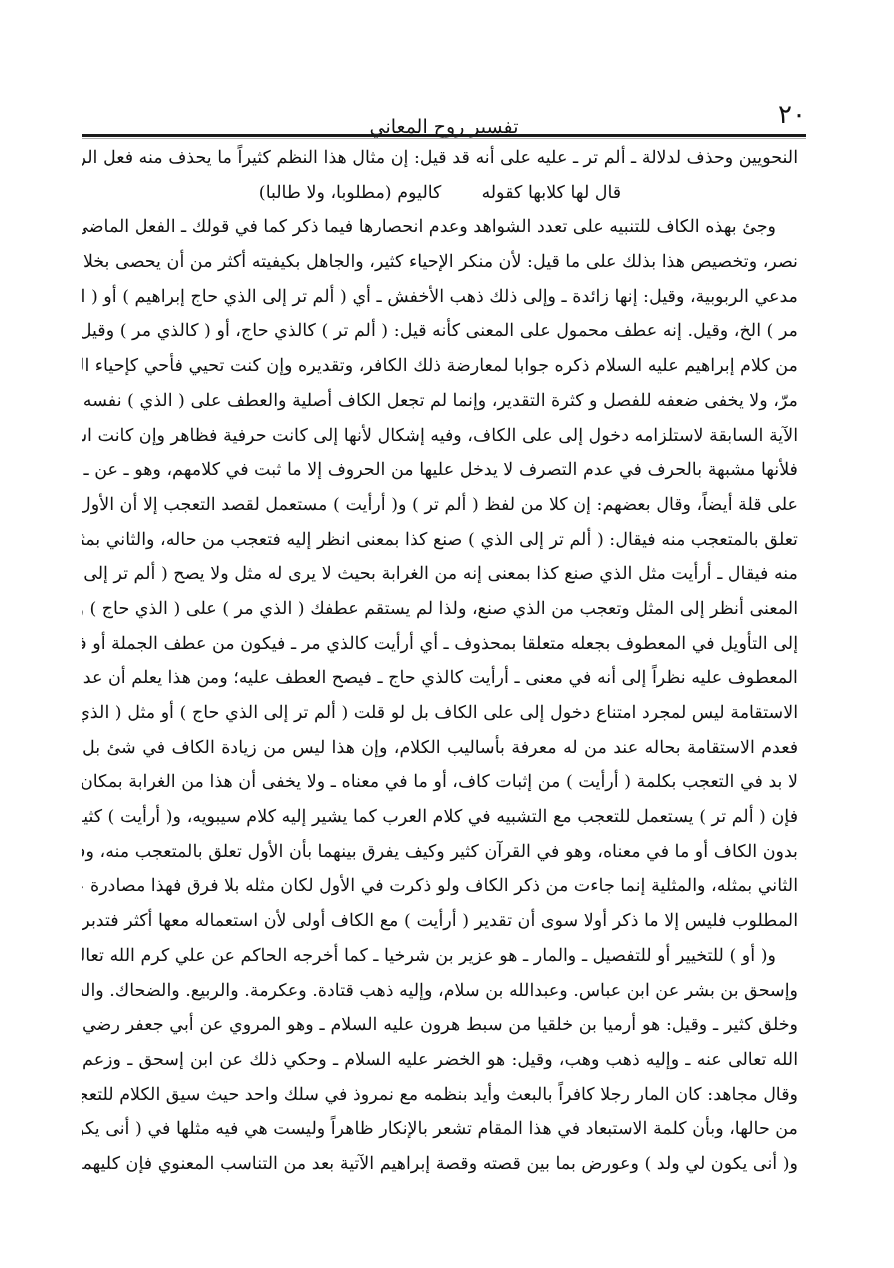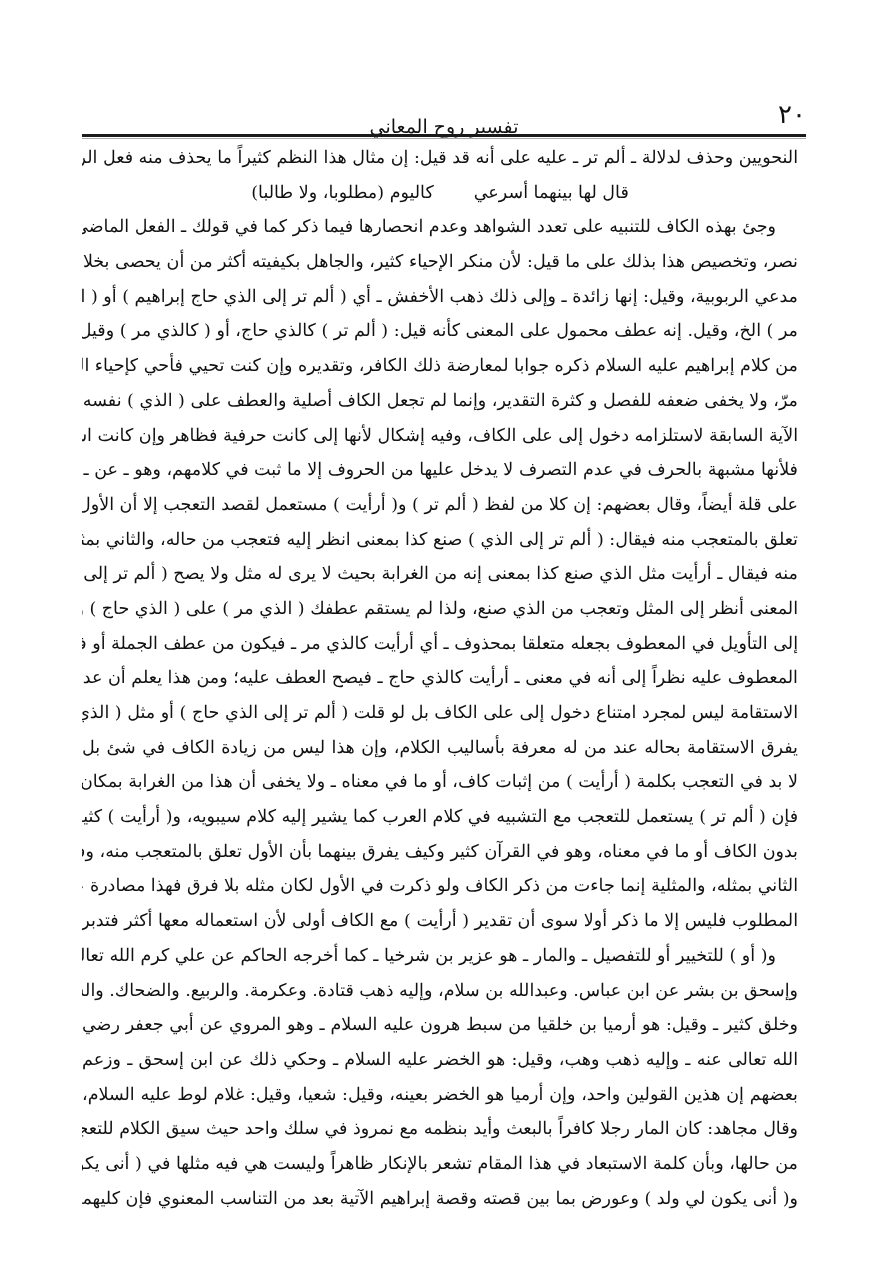--- a/index.html
+++ b/index.html
@@ -105,46 +105,45 @@
   <div class="running-head">
     <span class="page-number">٢٠</span>
     <div class="book-title">تفسير روح المعاني</div>
   </div>
   <div class="head-rule"></div>
   <div class="head-rule-thin"></div>
 
   <div class="text-block" id="text-block">
       <div class="line">النحويين وحذف لدلالة ـ ألم تر ـ عليه على أنه قد قيل: إن مثال هذا النظم كثيراً ما يحذف منه فعل الرؤية كقوله:</div>
       <div class="line poem">
-        <span class="poem-hemistich">قال لها بينهما أسرعي</span>
+        <span class="poem-hemistich">قال لها كلابها كقوله</span>
         <span class="poem-hemistich">كاليوم (مطلوبا، ولا طالبا)</span>
       </div>
       <div class="line indent">وجئ بهذه الكاف للتنبيه على تعدد الشواهد وعدم انحصارها فيما ذكر كما في قولك ـ الفعل الماضي ـ مثل:</div>
       <div class="line">نصر، وتخصيص هذا بذلك على ما قيل: لأن منكر الإحياء كثير، والجاهل بكيفيته أكثر من أن يحصى بخلاف</div>
       <div class="line">مدعي الربوبية، وقيل: إنها زائدة ـ وإلى ذلك ذهب الأخفش ـ أي ( ألم تر إلى الذي حاج إبراهيم ) أو ( الذي</div>
       <div class="line">مر ) الخ، وقيل. إنه عطف محمول على المعنى كأنه قيل: ( ألم تر ) كالذي حاج، أو ( كالذي مر ) وقيل: إنه</div>
       <div class="line">من كلام إبراهيم عليه السلام ذكره جوابا لمعارضة ذلك الكافر، وتقديره وإن كنت تحيي فأحي كإحياء الذي</div>
       <div class="line">مرّ، ولا يخفى ضعفه للفصل و كثرة التقدير، وإنما لم تجعل الكاف أصلية والعطف على ( الذي ) نفسه في</div>
       <div class="line">الآية السابقة لاستلزامه دخول إلى على الكاف، وفيه إشكال لأنها إلى كانت حرفية فظاهر وإن كانت اسمية</div>
       <div class="line">فلأنها مشبهة بالحرف في عدم التصرف لا يدخل عليها من الحروف إلا ما ثبت في كلامهم، وهو ـ عن ـ وذلك</div>
       <div class="line">على قلة أيضاً، وقال بعضهم: إن كلا من لفظ ( ألم تر ) و( أرأيت ) مستعمل لقصد التعجب إلا أن الأول</div>
       <div class="line">تعلق بالمتعجب منه فيقال: ( ألم تر إلى الذي ) صنع كذا بمعنى انظر إليه فتعجب من حاله، والثاني بمثل المتعجب</div>
       <div class="line">منه فيقال ـ أرأيت مثل الذي صنع كذا بمعنى إنه من الغرابة بحيث لا يرى له مثل ولا يصح ( ألم تر إلى ) مثله إذ يكون</div>
       <div class="line">المعنى أنظر إلى المثل وتعجب من الذي صنع، ولذا لم يستقم عطفك ( الذي مر ) على ( الذي حاج ) ويحتاج</div>
       <div class="line">إلى التأويل في المعطوف بجعله متعلقا بمحذوف ـ أي أرأيت كالذي مر ـ فيكون من عطف الجملة أو في</div>
       <div class="line">المعطوف عليه نظراً إلى أنه في معنى ـ أرأيت كالذي حاج ـ فيصح العطف عليه؛ ومن هذا يعلم أن عدم</div>
       <div class="line">الاستقامة ليس لمجرد امتناع دخول إلى على الكاف بل لو قلت ( ألم تر إلى الذي حاج ) أو مثل ( الذي مر )</div>
-      <div class="line">يفرق الاستقامة بحاله عند من له معرفة بأساليب الكلام، وإن هذا ليس من زيادة الكاف في شئ بل</div>
+      <div class="line">فعدم الاستقامة بحاله عند من له معرفة بأساليب الكلام، وإن هذا ليس من زيادة الكاف في شئ بل</div>
       <div class="line">لا بد في التعجب بكلمة ( أرأيت ) من إثبات كاف، أو ما في معناه ـ ولا يخفى أن هذا من الغرابة بمكان ـ</div>
       <div class="line">فإن ( ألم تر ) يستعمل للتعجب مع التشبيه في كلام العرب كما يشير إليه كلام سيبويه، و( أرأيت ) كثيراً ما يستعمل</div>
       <div class="line">بدون الكاف أو ما في معناه، وهو في القرآن كثير وكيف يفرق بينهما بأن الأول تعلق بالمتعجب منه، وفي</div>
       <div class="line">الثاني بمثله، والمثلية إنما جاءت من ذكر الكاف ولو ذكرت في الأول لكان مثله بلا فرق فهذا مصادرة على</div>
       <div class="line">المطلوب فليس إلا ما ذكر أولا سوى أن تقدير ( أرأيت ) مع الكاف أولى لأن استعماله معها أكثر فتدبر ٭</div>
       <div class="line indent">و( أو ) للتخيير أو للتفصيل ـ والمار ـ هو عزير بن شرخيا ـ كما أخرجه الحاكم عن علي كرم الله تعالى وجهه.</div>
       <div class="line">وإسحق بن بشر عن ابن عباس. وعبدالله بن سلام، وإليه ذهب قتادة. وعكرمة. والربيع. والضحاك. والسدي.</div>
       <div class="line">وخلق كثير ـ وقيل: هو أرميا بن خلقيا من سبط هرون عليه السلام ـ وهو المروي عن أبي جعفر رضي</div>
       <div class="line">الله تعالى عنه ـ وإليه ذهب وهب، وقيل: هو الخضر عليه السلام ـ وحكي ذلك عن ابن إسحق ـ وزعم</div>
-      <div class="line">بعضهم إن هذين القولين واحد، وإن أرميا هو الخضر بعينه، وقيل: شعيا، وقيل: غلام لوط عليه السلام،</div>
       <div class="line">وقال مجاهد: كان المار رجلا كافراً بالبعث وأيد بنظمه مع نمروذ في سلك واحد حيث سيق الكلام للتعجيب</div>
       <div class="line">من حالها، وبأن كلمة الاستبعاد في هذا المقام تشعر بالإنكار ظاهراً وليست هي فيه مثلها في ( أنى يكون لي غلام )</div>
       <div class="line last">و( أنى يكون لي ولد ) وعورض بما بين قصته وقصة إبراهيم الآتية بعد من التناسب المعنوي فإن كليهما طلبا</div>
     </div>
 </div>
 
 </body></html>

